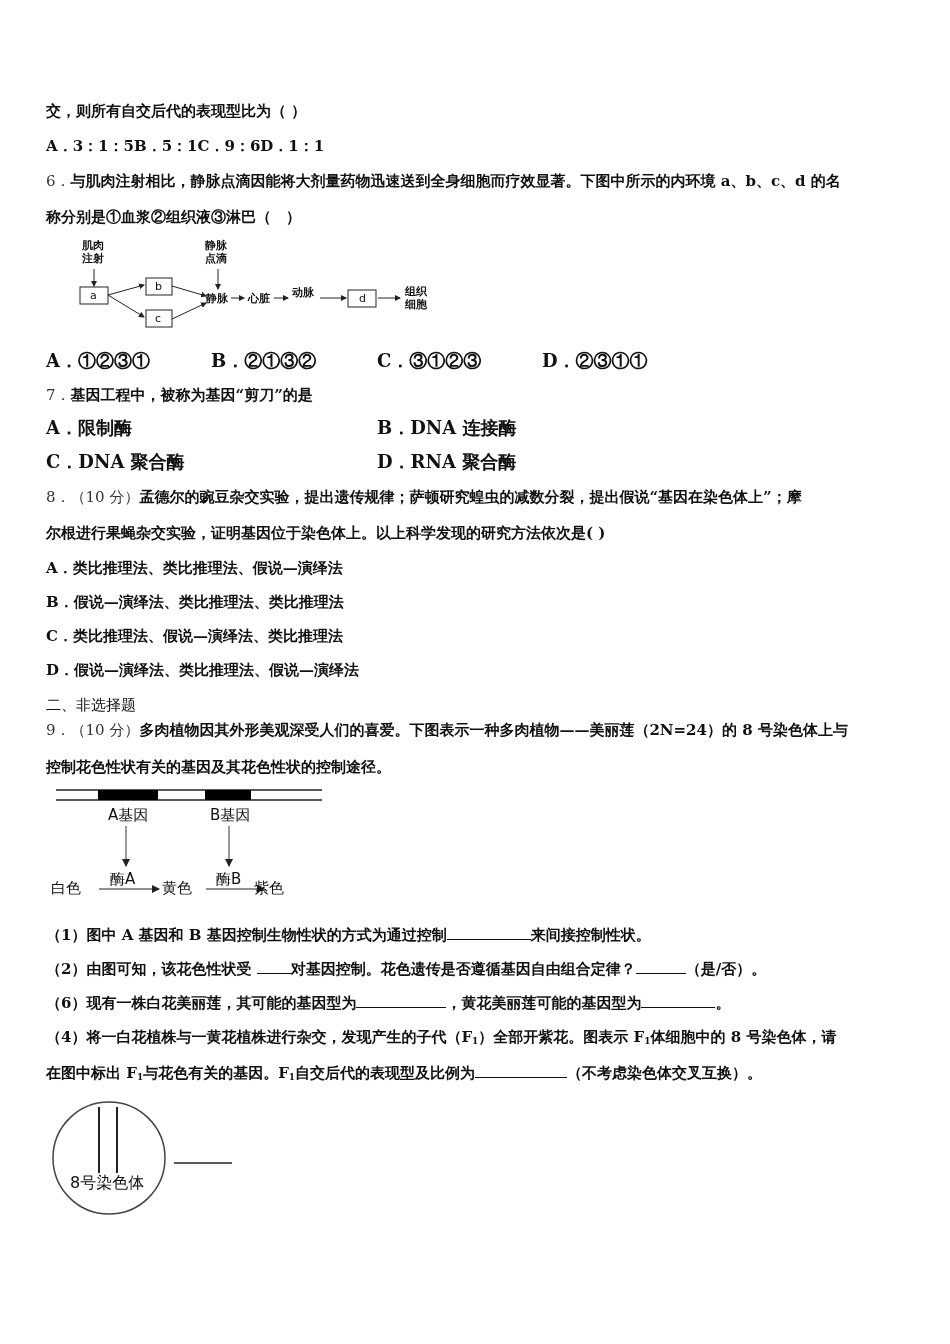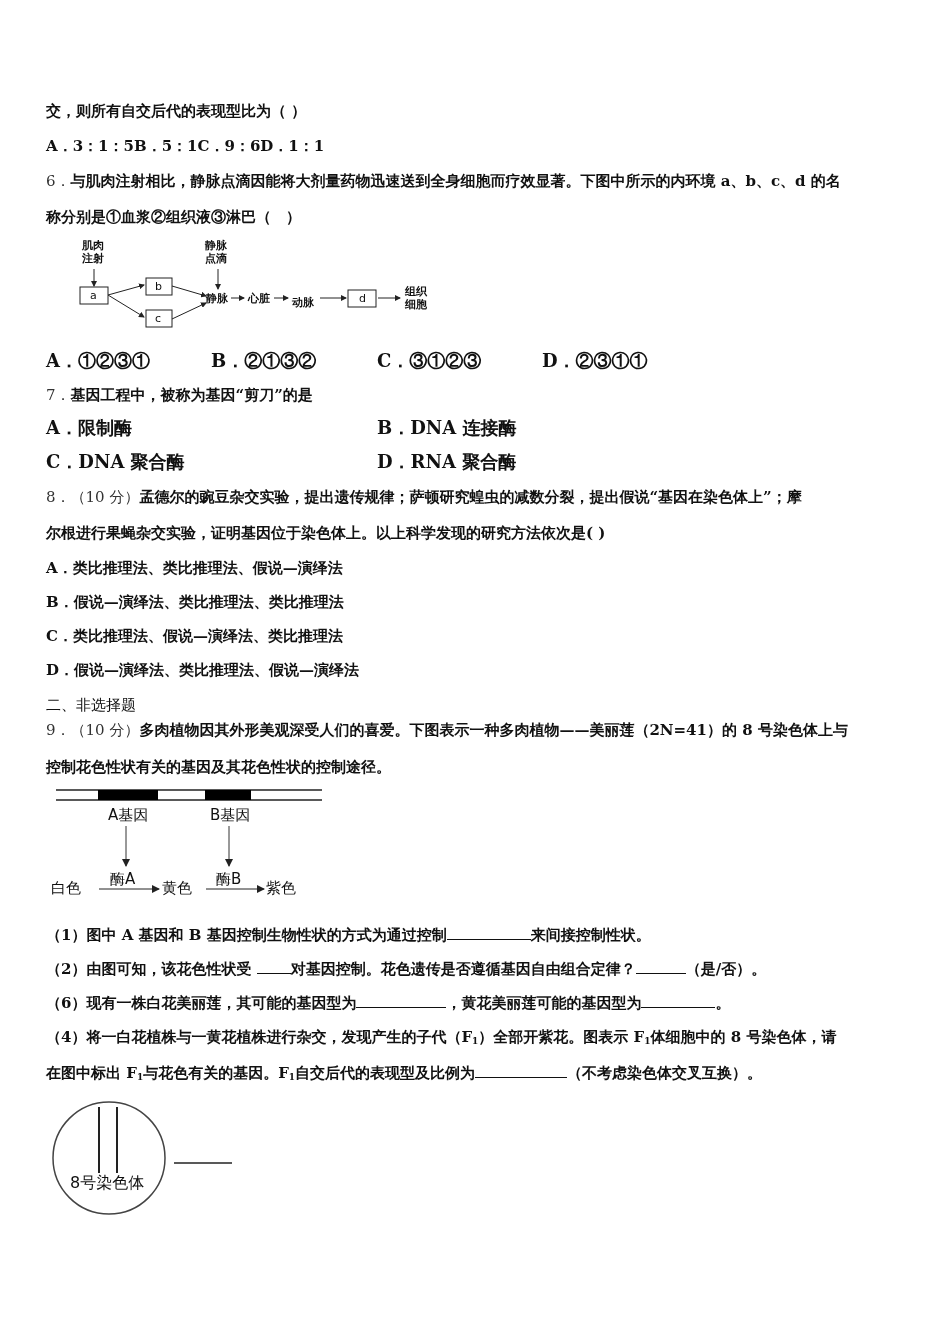--- a/index.html
+++ b/index.html
@@ -54,21 +54,21 @@
   <div style="position:absolute;left:127px;top:2px;line-height:13px;">
     <div>静脉</div>
     <div>点滴</div>
   </div>
   <div style="position:absolute;left:12px;top:52px;font-weight:normal;">a</div>
   <div style="position:absolute;left:77px;top:43px;font-weight:normal;">b</div>
   <div style="position:absolute;left:77px;top:75px;font-weight:normal;">c</div>
   <div style="position:absolute;left:281px;top:55px;font-weight:normal;">d</div>
   <div style="position:absolute;left:128px;top:54px;">静脉</div>
   <div style="position:absolute;left:170px;top:54px;">心脏</div>
-  <div style="position:absolute;left:214px;top:58px;">动脉</div>
+  <div style="position:absolute;left:214px;top:48px;">动脉</div>
   <div style="position:absolute;left:327px;top:48px;line-height:13px;">
     <div>组织</div>
     <div>细胞</div>
   </div>
 </div>
 
 <div class="opt" style="left:46px; top:351px;"><span>A．</span><span>①②③①</span></div>
 <div class="opt" style="left:211px; top:351px;"><span>B．</span><span>②①③②</span></div>
 <div class="opt" style="left:377px; top:351px;"><span>C．</span><span>③①②③</span></div>
 <div class="opt" style="left:542px; top:351px;"><span>D．</span><span>②③①①</span></div>
@@ -86,21 +86,21 @@
 </div>
 <div class="line" style="top:523px;">尔根进行果蝇杂交实验，证明基因位于染色体上。以上科学发现的研究方法依次是( )</div>
 <div class="line" style="top:558px;"><span>A．</span><span>类比推理法、类比推理法、假说—演绎法</span></div>
 <div class="line" style="top:592px;"><span>B．</span><span>假说—演绎法、类比推理法、类比推理法</span></div>
 <div class="line" style="top:626px;"><span>C．</span><span>类比推理法、假说—演绎法、类比推理法</span></div>
 <div class="line" style="top:660px;"><span>D．</span><span>假说—演绎法、类比推理法、假说—演绎法</span></div>
 
 <div class="line" style="top:695px; font-weight:normal;">二、非选择题</div>
 
 <div class="line" style="top:720px;">
-  <span class="num">9．</span><span class="num">（10 分）</span><span>多肉植物因其外形美观深受人们的喜爱。下图表示一种多肉植物——美丽莲（2N=41）的 8 号染色体上与</span>
+  <span class="num">9．</span><span class="num">（10 分）</span><span>多肉植物因其外形美观深受人们的喜爱。下图表示一种多肉植物——美丽莲（2N=24）的 8 号染色体上与</span>
 </div>
 <div class="line" style="top:757px;">控制花色性状有关的基因及其花色性状的控制途径。</div>
 
 <div class="diagram dtext" style="left:46px; top:786px; width:290px; height:120px; font-size:15px;">
   <svg width="290" height="120" style="position:absolute;left:0;top:0;">
     <defs>
       <marker id="ah2" markerWidth="8" markerHeight="8" refX="7" refY="4" orient="auto">
         <path d="M0,0 L8,4 L0,8 z" fill="#222"></path>
       </marker>
     </defs>
@@ -112,21 +112,21 @@
     <line x1="183" y1="40" x2="183" y2="80" stroke="#333" stroke-width="1" marker-end="url(#ah2)"></line>
     <line x1="53" y1="103" x2="113" y2="103" stroke="#222" stroke-width="1" marker-end="url(#ah2)"></line>
     <line x1="160" y1="103" x2="218" y2="103" stroke="#222" stroke-width="1" marker-end="url(#ah2)"></line>
   </svg>
   <div style="position:absolute;left:62px;top:20px;">A基因</div>
   <div style="position:absolute;left:164px;top:20px;">B基因</div>
   <div style="position:absolute;left:64px;top:84px;">酶A</div>
   <div style="position:absolute;left:170px;top:84px;">酶B</div>
   <div style="position:absolute;left:5px;top:93px;">白色</div>
   <div style="position:absolute;left:116px;top:93px;">黄色</div>
-  <div style="position:absolute;left:220px;top:93px;">紫色</div>
+  <div style="position:absolute;left:208px;top:93px;">紫色</div>
 </div>
 
 <div class="line" style="top:925px;">
   <span>（1）图中 A 基因和 B 基因控制生物性状的方式为通过控制</span><span class="blank" style="width:84px;"></span><span>来间接控制性状。</span>
 </div>
 <div class="line" style="top:959px;text-align:center;">
   <span>（2）由图可知，该花色性状受 </span><span class="blank" style="width:34px;"></span><span>对基因控制。花色遗传是否遵循基因自由组合定律？</span><span class="blank" style="width:50px;"></span><span>（是/否）。</span>
 </div>
 <div class="line" style="top:993px;">
   <span>（6）现有一株白花美丽莲，其可能的基因型为</span><span class="blank" style="width:90px;"></span><span>，黄花美丽莲可能的基因型为</span><span class="blank" style="width:74px;"></span><span>。</span>

